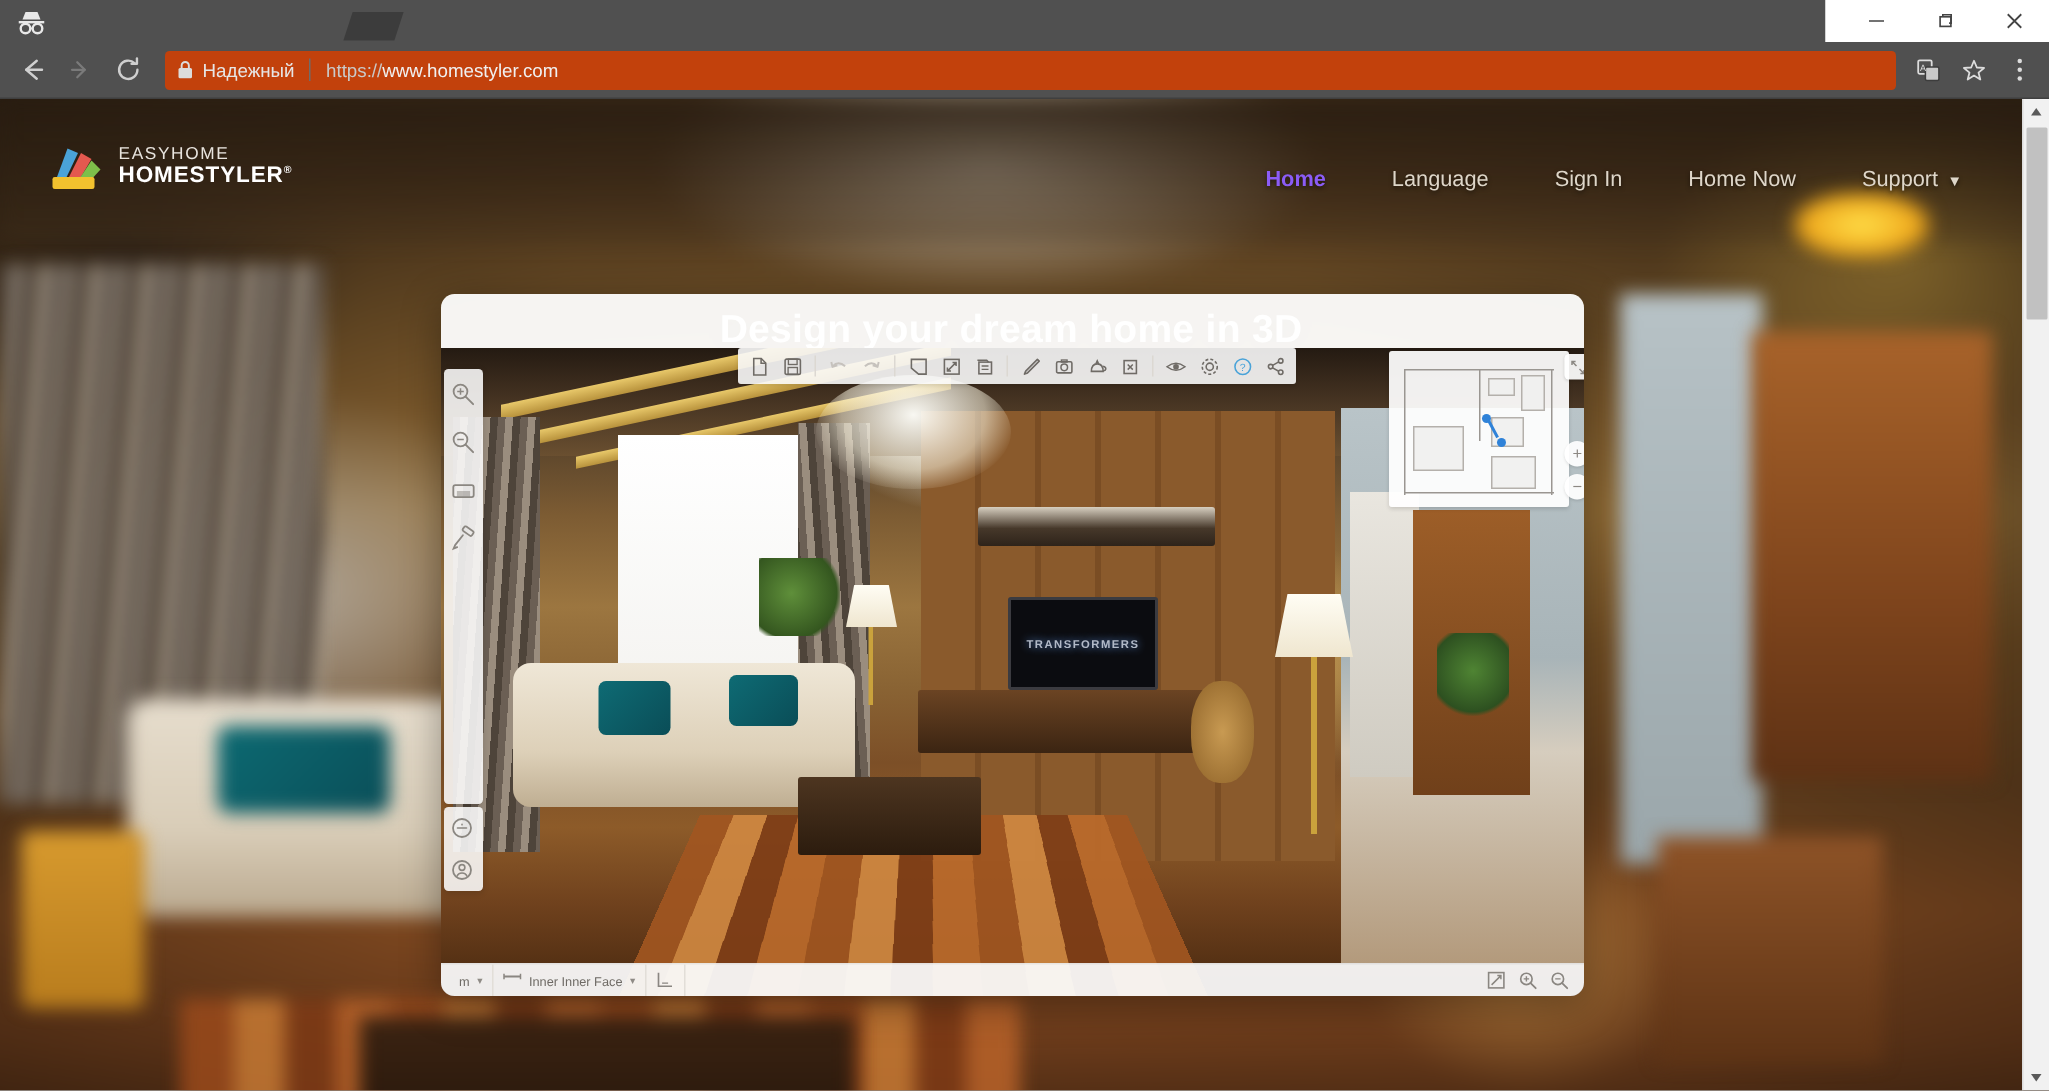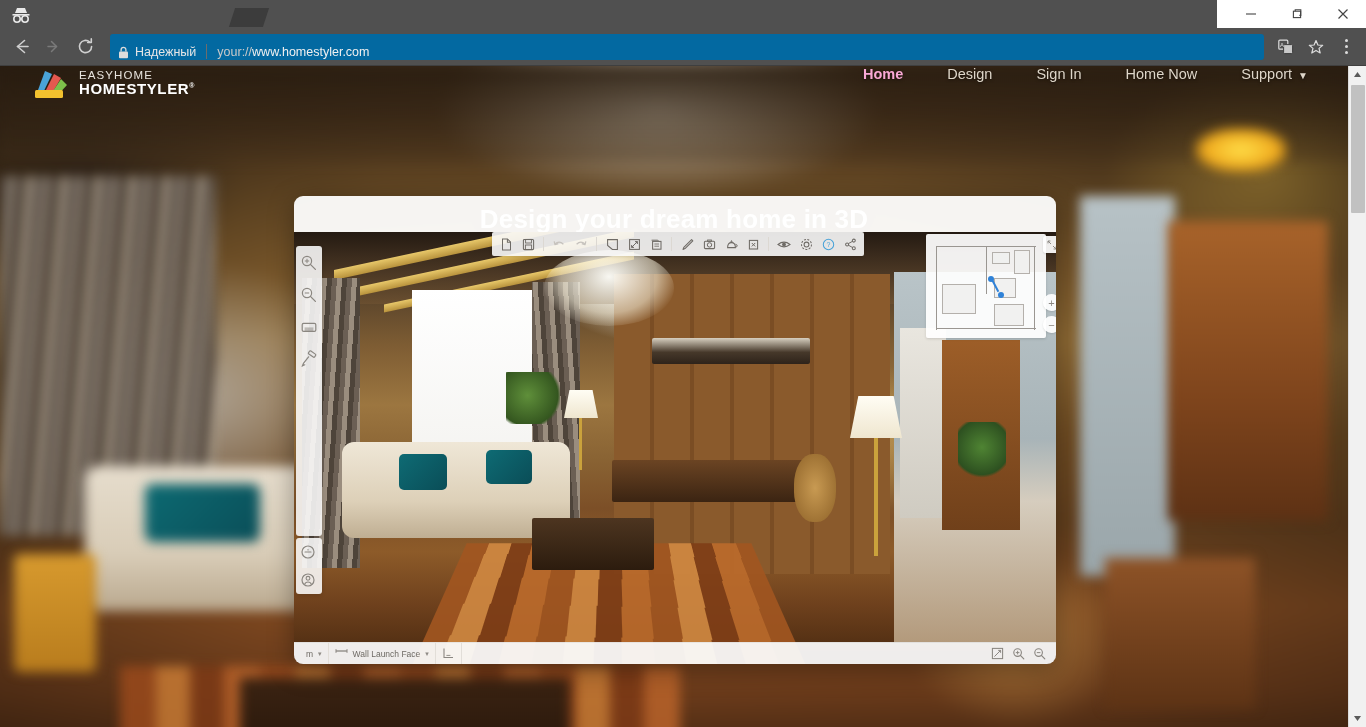--- a/index.html
+++ b/index.html
@@ -64,22 +64,22 @@
     display: flex; align-items: center; padding: 0 6px;
     position: relative;
     border-bottom: 1px solid #3f3f3f;
   }
   .navbtn {
     width: 30px; height: 30px; display: flex; align-items: center; justify-content: center;
     color: #cfcfcf; margin-right: 2px;
   }
   .navbtn.disabled { color: #7a7a7a; }
   .omnibox {
-    flex: 1 1 auto; height: 26px; background: #0369a1; border-radius: 3px;
-    display: flex; align-items: flex-end; padding: 1px 8px; margin: 0 6px 0 8px;
+    flex: 1 1 auto; height: 26px; background: #c2410c; border-radius: 3px;
+    display: flex; align-items: center; padding: 12px 8px; margin: 0 6px 0 8px;
     min-width: 0;
   }
   .omnibox .lock { color: #dcdcdc; margin-right: 6px; display: flex; }
   .omnibox .secure-label { color: #e6e6e6; font-size: 12.5px; white-space: nowrap; }
   .omnibox .divider { width: 1px; height: 15px; background: #6d6d6d; margin: 0 10px; }
   .omnibox .url { color: #f0f0f0; font-size: 12.5px; white-space: nowrap; }
   .omnibox .url .scheme-dim { color: #c9c9c9; }
   .tb-right { display: flex; align-items: center; }
   .tb-icon {
     width: 28px; height: 28px; display: flex; align-items: center; justify-content: center;
@@ -178,38 +178,38 @@
   }
   .el-table {
     left: 240px; top: 612px; width: 330px; height: 90px;
     background: linear-gradient(to bottom, #3b2312, #24150a);
     border-radius: 3px;
   }
 
   
   .site-header {
     position: absolute; left: 0; top: 0; width: 1348px; height: 62px;
-    display: flex; align-items: flex-start; z-index: 5;
+    display: flex; align-items: flex-end; z-index: 5;
   }
   .logo { display: flex; align-items: center; margin-left: 32px; }
   .logo-mark { width: 38px; height: 34px; margin-right: 9px; }
   .logo-text { line-height: 1.06; }
   .logo-text .l1 {
     color: #e8e4de; font-size: 11.5px; letter-spacing: 1.1px; display: block;
   }
   .logo-text .l2 {
     color: #ffffff; font-size: 15px; font-weight: bold; letter-spacing: .6px; display: block;
   }
   .logo-text .l2 sup { font-size: 7px; vertical-align: super; }
   .nav { margin-left: auto; display: flex; align-items: center; margin-right: 40px; }
   .nav-item {
     color: #ded6c9; font-size: 14.5px; margin-left: 44px; white-space: nowrap;
     text-shadow: 0 1px 3px rgba(0,0,0,.5);
   }
-  .nav-item.active { color: #f9a8d4; font-weight: bold; }
+  .nav-item.active { color: #8b5cf6; font-weight: bold; }
   .nav-item .caret { margin-left: 6px; font-size: 10px; }
 
   
   .headline {
     position: absolute; top: 138px; left: 0; width: 1348px; text-align: center;
     color: #fff; font-size: 26px; font-weight: bold; z-index: 5;
     text-shadow: 0 2px 8px rgba(0,0,0,.45); letter-spacing: .2px;
   }
 
   
@@ -498,21 +498,21 @@
 
     <div class="omnibox">
       <span class="lock">
         <svg width="11" height="13" viewBox="0 0 11 13">
           <rect x="1" y="5.4" width="9" height="6.8" rx="1" fill="#dcdcdc"></rect>
           <path d="M3.1 5.4V3.7a2.4 2.4 0 0 1 4.8 0v1.7" fill="none" stroke="#dcdcdc" stroke-width="1.3"></path>
         </svg>
       </span>
       <span class="secure-label">Надежный</span>
       <span class="divider"></span>
-      <span class="url"><span class="scheme-dim">your://</span><span>www.homestyler.com</span></span>
+      <span class="url"><span class="scheme-dim">https://</span><span>www.homestyler.com</span></span>
     </div>
 
     <div class="tb-right">
       <div class="tb-icon">
         <svg width="16" height="16" viewBox="0 0 16 16">
           <rect x="0.8" y="1.2" width="9" height="9" rx="1" fill="none" stroke="currentColor" stroke-width="1.2"></rect>
           <rect x="5.6" y="5.6" width="9" height="9" rx="1" fill="#c9c9c9" stroke="#3d3d3d" stroke-width="1"></rect>
           <text x="2" y="8.4" font-size="6" fill="currentColor" font-family="Liberation Sans, sans-serif">A</text>
         </svg>
       </div>
@@ -560,21 +560,21 @@
           <span class="l1">EASYHOME</span>
           <span class="l2"><span>HOMESTYLER</span><sup>®</sup></span>
         </span>
       </div>
 
       <div class="nav">
         <div class="nav-item active">
           <span>Home</span>
         </div>
         <div class="nav-item">
-          <span>Design</span>
+          <span>Language</span>
         </div>
         <div class="nav-item">
           <span>Sign In</span>
         </div>
         <div class="nav-item">
           <span>Home Now</span>
         </div>
         <div class="nav-item">
           <span>Support</span><span class="caret">▼</span>
         </div>
@@ -595,20 +595,23 @@
         <div class="render-el r-beam" style="left:90px;top:46px;width:250px;height:8px;"></div>
         <div class="render-el r-window"></div>
         <div class="render-el r-curtain-l"></div>
         <div class="render-el r-curtain-r"></div>
         <div class="render-el r-wallwood"></div>
         <div class="render-el r-right-room"></div>
         <div class="render-el r-right-cab"></div>
         <div class="render-el r-right-door"></div>
         <div class="render-el r-chandelier"></div>
         <div class="render-el r-shelf"></div>
+        <div class="render-el r-tv">
+          <span>TRANSFORMERS</span>
+        </div>
         <div class="render-el r-console"></div>
         <div class="render-el r-sofa"></div>
         <div class="render-el r-pillow1"></div>
         <div class="render-el r-pillow2"></div>
         <div class="render-el r-plant"></div>
         <div class="render-el r-plant2"></div>
         <div class="render-el r-shield"></div>
         <div class="render-el r-lamp-shade" style="left:270px;top:158px;width:34px;height:28px;"></div>
         <div class="render-el r-lamp-pole" style="left:285px;top:186px;width:3px;height:52px;"></div>
         <div class="render-el r-lamp-shade" style="left:556px;top:164px;width:52px;height:42px;"></div>
@@ -795,21 +798,21 @@
             <span>m</span>
             <span class="bb-caret">▾</span>
           </div>
           <div class="bb-cell">
             <span class="bb-icon">
               <svg width="13" height="8" viewBox="0 0 13 8">
                 <path d="M1 4h11" stroke="currentColor" stroke-width="1.3"></path>
                 <path d="M1 2.2v3.6M12 2.2v3.6" stroke="currentColor" stroke-width="1"></path>
               </svg>
             </span>
-            <span>Wall Launch Face</span>
+            <span>Inner Inner Face</span>
             <span class="bb-caret">▾</span>
           </div>
           <div class="bb-cell">
             <span class="bb-icon">
               <svg width="12" height="12" viewBox="0 0 12 12">
                 <path d="M2 1.5v9h9" fill="none" stroke="currentColor" stroke-width="1.1"></path>
                 <path d="M4.4 8.4h4" stroke="currentColor" stroke-width="0.9"></path>
               </svg>
             </span>
           </div>

